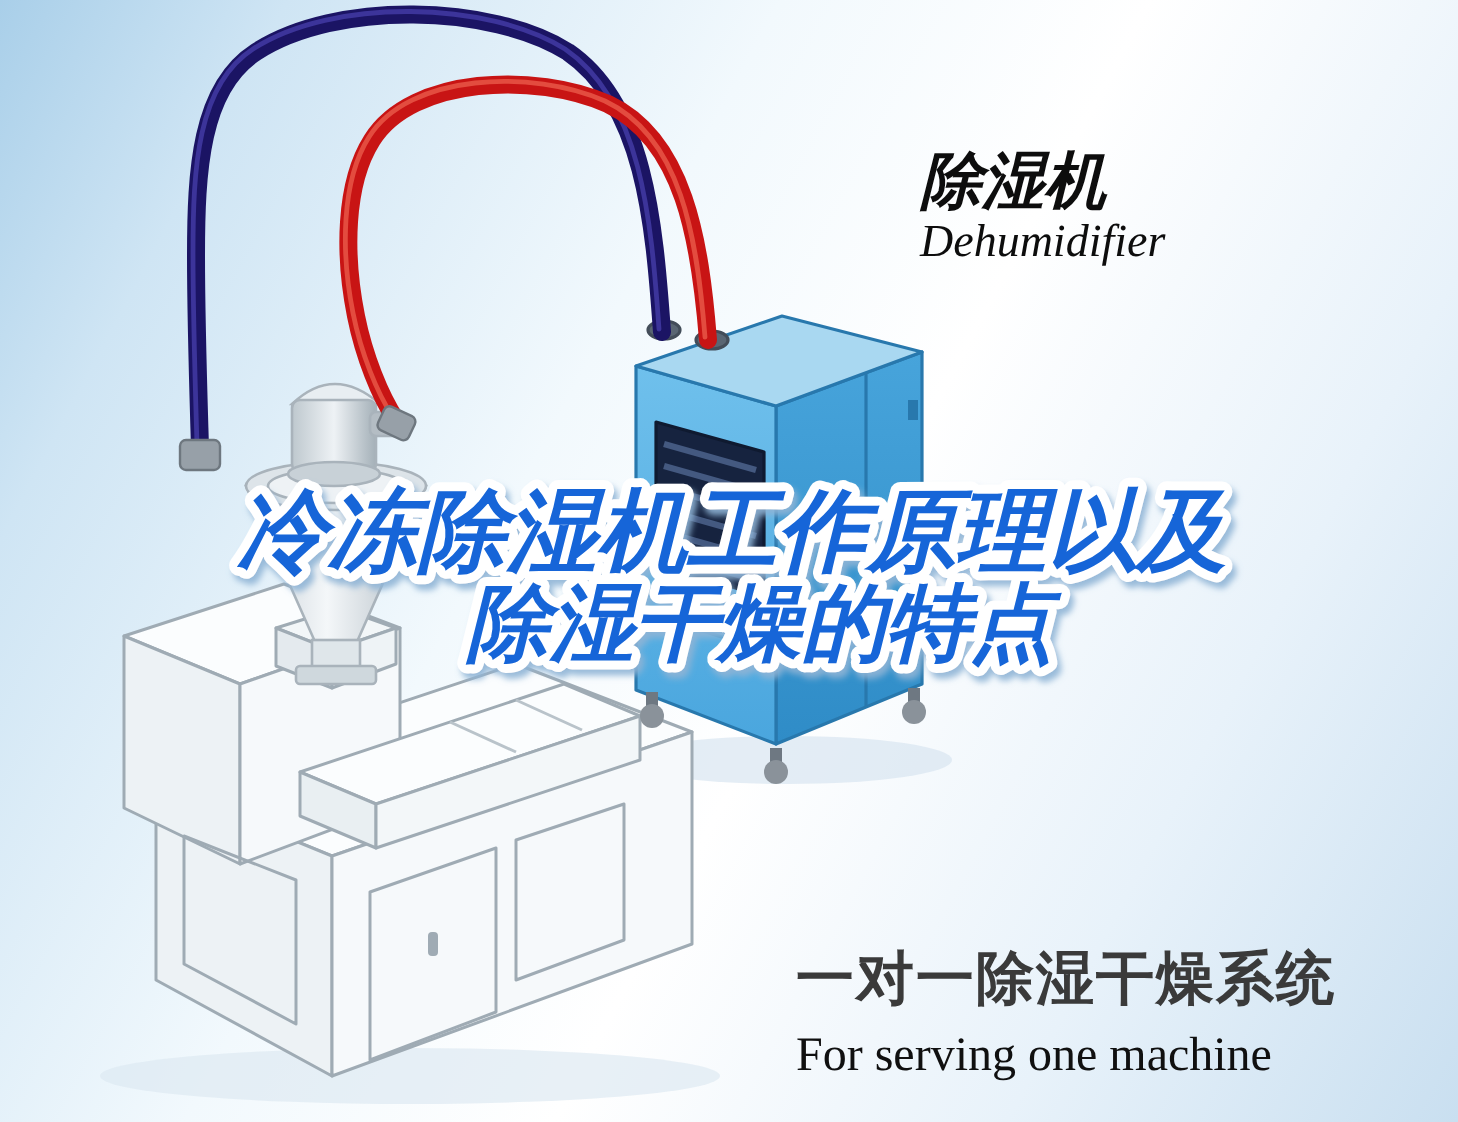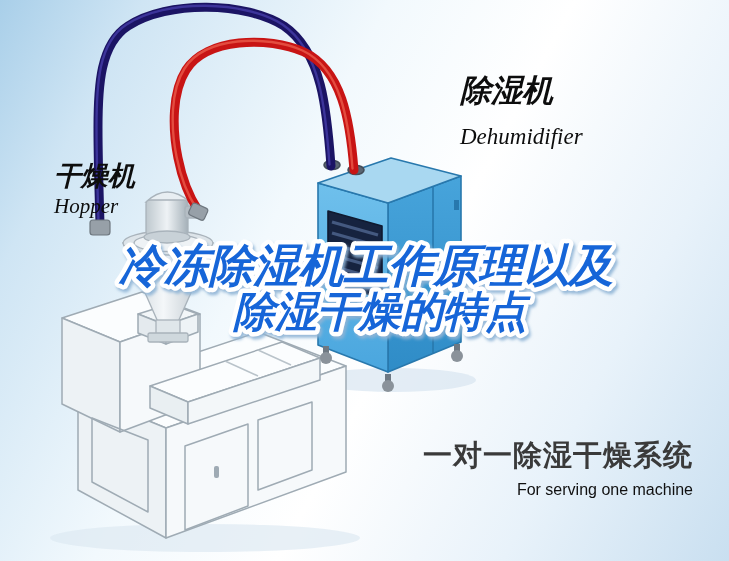--- a/index.html
+++ b/index.html
@@ -11,24 +11,24 @@
   .illus-layer{position:absolute;left:0;top:0;width:729px;height:561px;z-index:1;}
   .title-layer{position:absolute;left:0;top:0;width:729px;height:561px;z-index:4;pointer-events:none;}
   .label{position:absolute;z-index:3;line-height:1.1;font-style:italic;}
   .label-zh{font-weight:bold;color:#0d0d0d;}
   .label-en{font-family:"Liberation Serif",serif;color:#0d0d0d;}
   .hopper-label{left:54px;top:162px;}
   .hopper-label .label-zh{font-size:27px;}
   .hopper-label .label-en{font-size:21px;margin-top:3px;}
   .dehu-label{left:460px;top:74px;}
   .dehu-label .label-zh{font-size:31px;}
-  .dehu-label .label-en{font-size:23px;margin-top:16px;}
-  .caption{position:absolute;left:398px;top:436px;width:295px;text-align:right;z-index:3;}
+  .dehu-label .label-en{font-size:23px;margin-top:0;}
+  .caption{position:absolute;left:398px;top:470px;width:295px;text-align:left;z-index:3;}
   .caption-zh{font-weight:bold;font-size:29px;color:#3a3a3a;letter-spacing:1px;}
-  .caption-en{font-family:Liberation Sans, sans-serif;font-size:16px;color:#101010;margin-top:5px;}
+  .caption-en{font-family:Liberation Serif, serif;font-size:24px;color:#101010;margin-top:5px;}
   svg text.title-text{
     font-family:"Liberation Sans",sans-serif;
     font-weight:bold;font-style:italic;
     stroke:#ffffff;stroke-linejoin:round;paint-order:stroke fill markers;
   }
 </style>
 </head>
 <body>
 
 <div class="stage">
@@ -141,24 +141,20 @@
       <path d="M 331 166 C 327 110, 322 52, 284 26 C 246 2, 168 0, 128 26 C 100 44, 98 86, 98 128 C 98 160, 99 190, 100 224" stroke="#1b1464" stroke-width="9"></path>
       <path d="M 331 166 C 327 110, 322 52, 284 26 C 246 2, 168 0, 128 26 C 100 44, 98 86, 98 128 C 98 160, 99 190, 100 224" stroke="#4a41b0" stroke-width="2.4" opacity="0.7" transform="translate(-1.5,-1.5)"></path>
       <path d="M 354 170 C 350 120, 342 70, 304 52 C 268 36, 206 38, 186 70 C 172 92, 172 128, 178 158 C 182 178, 190 198, 198 210" stroke="#c81414" stroke-width="9"></path>
       <path d="M 354 170 C 350 120, 342 70, 304 52 C 268 36, 206 38, 186 70 C 172 92, 172 128, 178 158 C 182 178, 190 198, 198 210" stroke="#ea5a4a" stroke-width="2.4" opacity="0.8" transform="translate(-1.5,-1.5)"></path>
     </g>
 
     <rect x="90" y="220" width="20" height="15" rx="3" fill="#97a0a8" stroke="#6e777f" stroke-width="1.2"></rect>
     <rect x="190" y="205" width="17" height="13" rx="3" fill="#97a0a8" stroke="#6e777f" stroke-width="1.2" transform="rotate(25 198 211)"></rect>
   </svg>
 
-  <div class="label hopper-label">
-    <div class="label-zh">干燥机</div>
-    <div class="label-en">Hopper</div>
-  </div>
 
   <div class="label dehu-label">
     <div class="label-zh">除湿机</div>
     <div class="label-en">Dehumidifier</div>
   </div>
 
   <svg class="title-layer" viewBox="0 0 729 561" aria-hidden="true">
     <g filter="url(#titleShadow2)">
       <filter id="titleShadow2" x="-20%" y="-20%" width="140%" height="140%">
         <feDropShadow dx="2" dy="3" stdDeviation="1.6" flood-color="#8fb4d6" flood-opacity="0.9"></feDropShadow>

